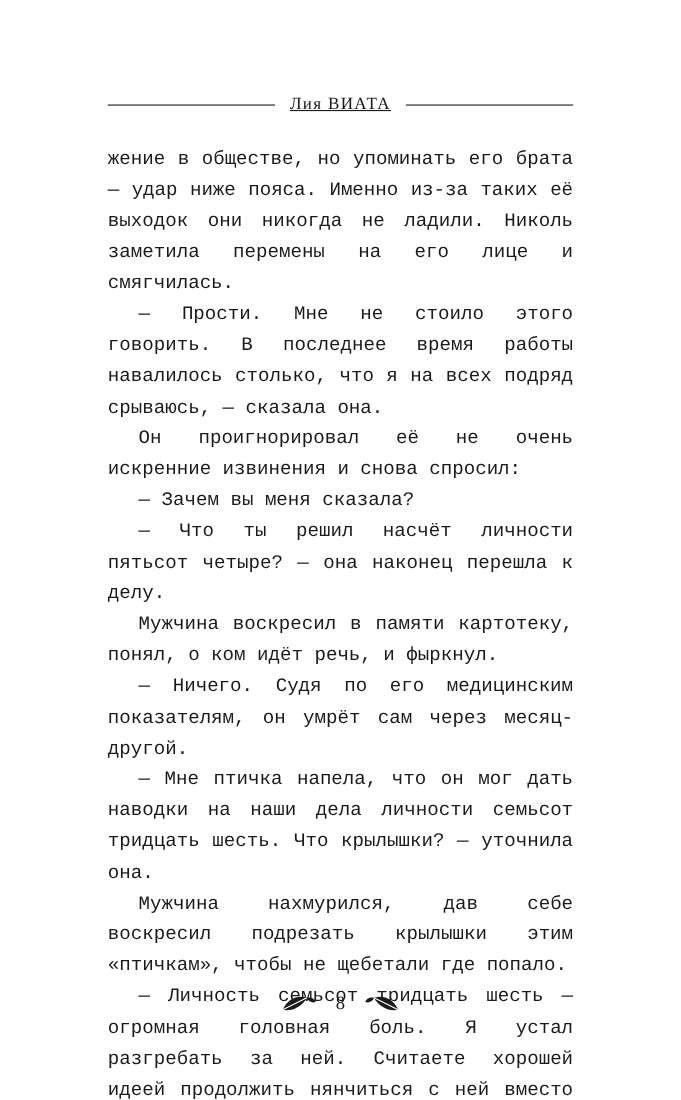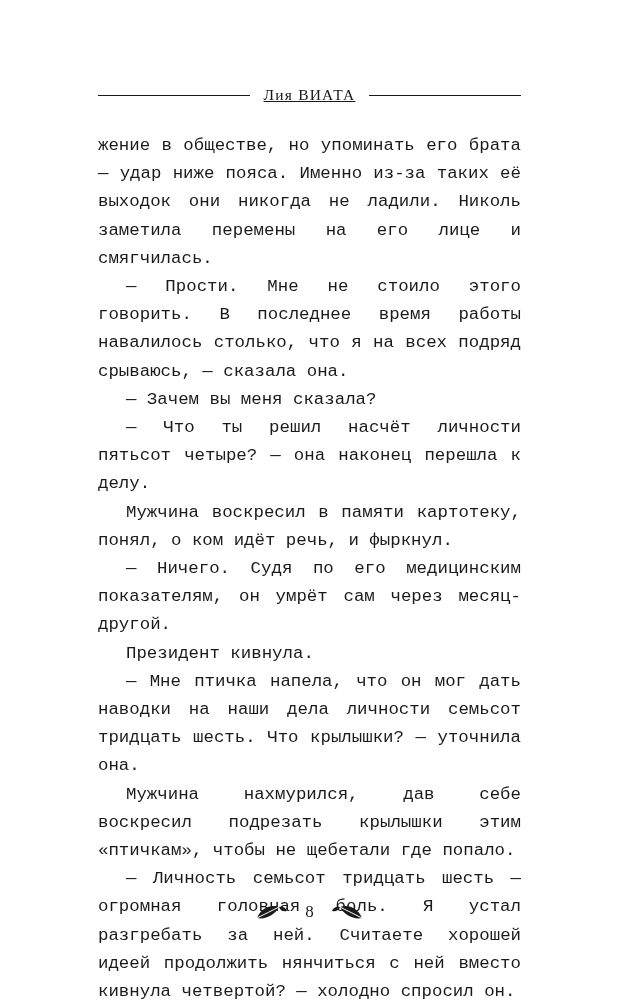--- a/index.html
+++ b/index.html
@@ -92,25 +92,25 @@
 <div class="page">
 
   <div class="header">
     <div class="header-rule"></div>
     <span class="header-title">Лия ВИАТА</span>
   </div>
 
   <div class="body-text">
     <p>жение в обществе, но упоминать его брата — удар ниже пояса. Именно из-за таких её выходок они никогда не ладили. Николь заметила перемены на его лице и смягчилась.</p>
     <p class="indent">— Прости. Мне не стоило этого говорить. В последнее время работы навалилось столько, что я на всех подряд срываюсь, — сказала она.</p>
+    <p class="indent">Он проигнорировал её не очень искренние извинения и снова спросил:</p>
     <p class="indent">— Зачем вы меня сказала?</p>
     <p class="indent">— Что ты решил насчёт личности пятьсот четыре? — она наконец перешла к делу.</p>
     <p class="indent">Мужчина воскресил в памяти картотеку, понял, о ком идёт речь, и фыркнул.</p>
     <p class="indent">— Ничего. Судя по его медицинским показателям, он умрёт сам через месяц-другой.</p>
-    <p class="indent">Президент кивнула.</p>
     <p class="indent">— Мне птичка напела, что он мог дать наводки на наши дела личности семьсот тридцать шесть. Что крылышки? — уточнила она.</p>
     <p class="indent">Мужчина нахмурился, дав себе воскресил подрезать крылышки этим «птичкам», чтобы не щебетали где попало.</p>
     <p class="indent">— Личность семьсот тридцать шесть — огромная головная боль. Я устал разгребать за ней. Считаете хорошей идеей продолжить нянчиться с ней вместо кивнула четвертой? — холодно спросил он.</p>
   </div>
 
   <div class="footer">
     <span class="orn">
       <svg viewBox="0 0 34 20" width="34" height="20" aria-hidden="true">
         <path d="M2 16 C6 6, 16 2, 24 5 C20 13, 10 18, 2 16 Z" fill="#1a1a1a"></path>
         <path d="M24 5 C28 4, 31 6, 32 9 C28 10, 25 8, 24 5 Z" fill="#1a1a1a"></path>

